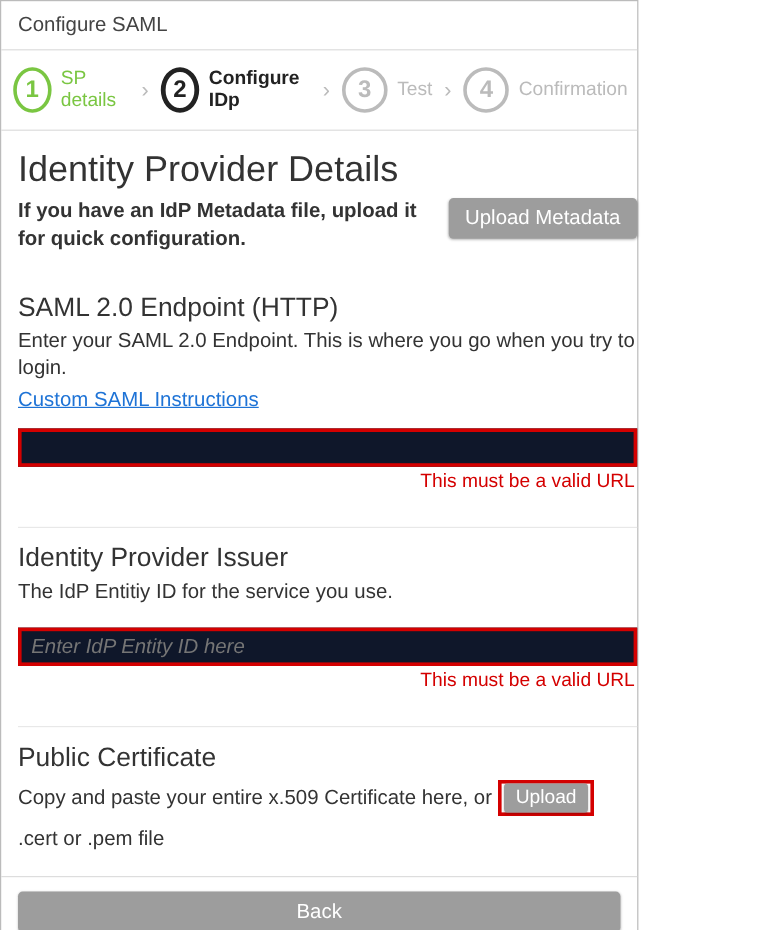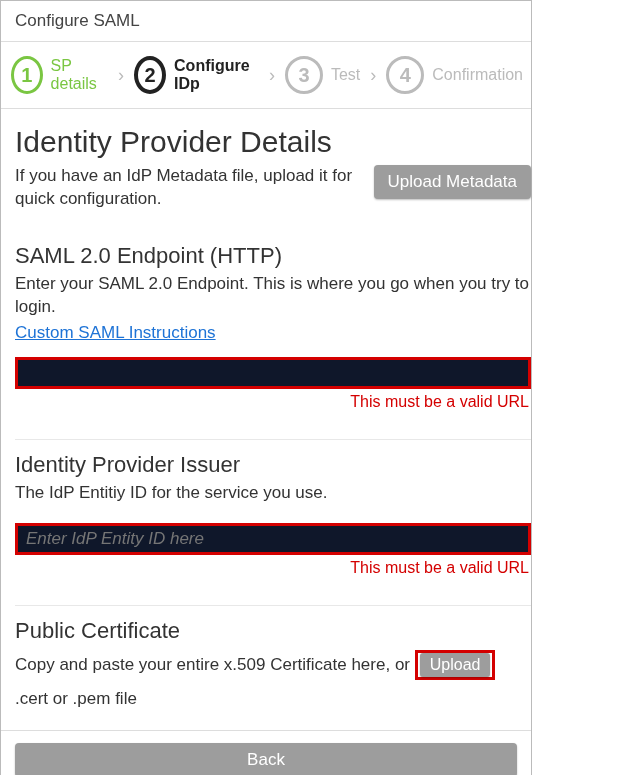--- a/index.html
+++ b/index.html
@@ -68,20 +68,21 @@
   .meta-row {
     display:flex;
     align-items:flex-start;
     gap:18px;
   }
   .meta-desc {
     flex:1;
     font-size:17px;
     color:#333;
     line-height:1.35;
+    font-weight:bold;
   }
   .btn {
     display:inline-block;
     background:#9d9d9d;
     color:#fff;
     border:none;
     border-radius:4px;
     padding:7px 14px;
     font-size:17px;
     font-family:inherit;

